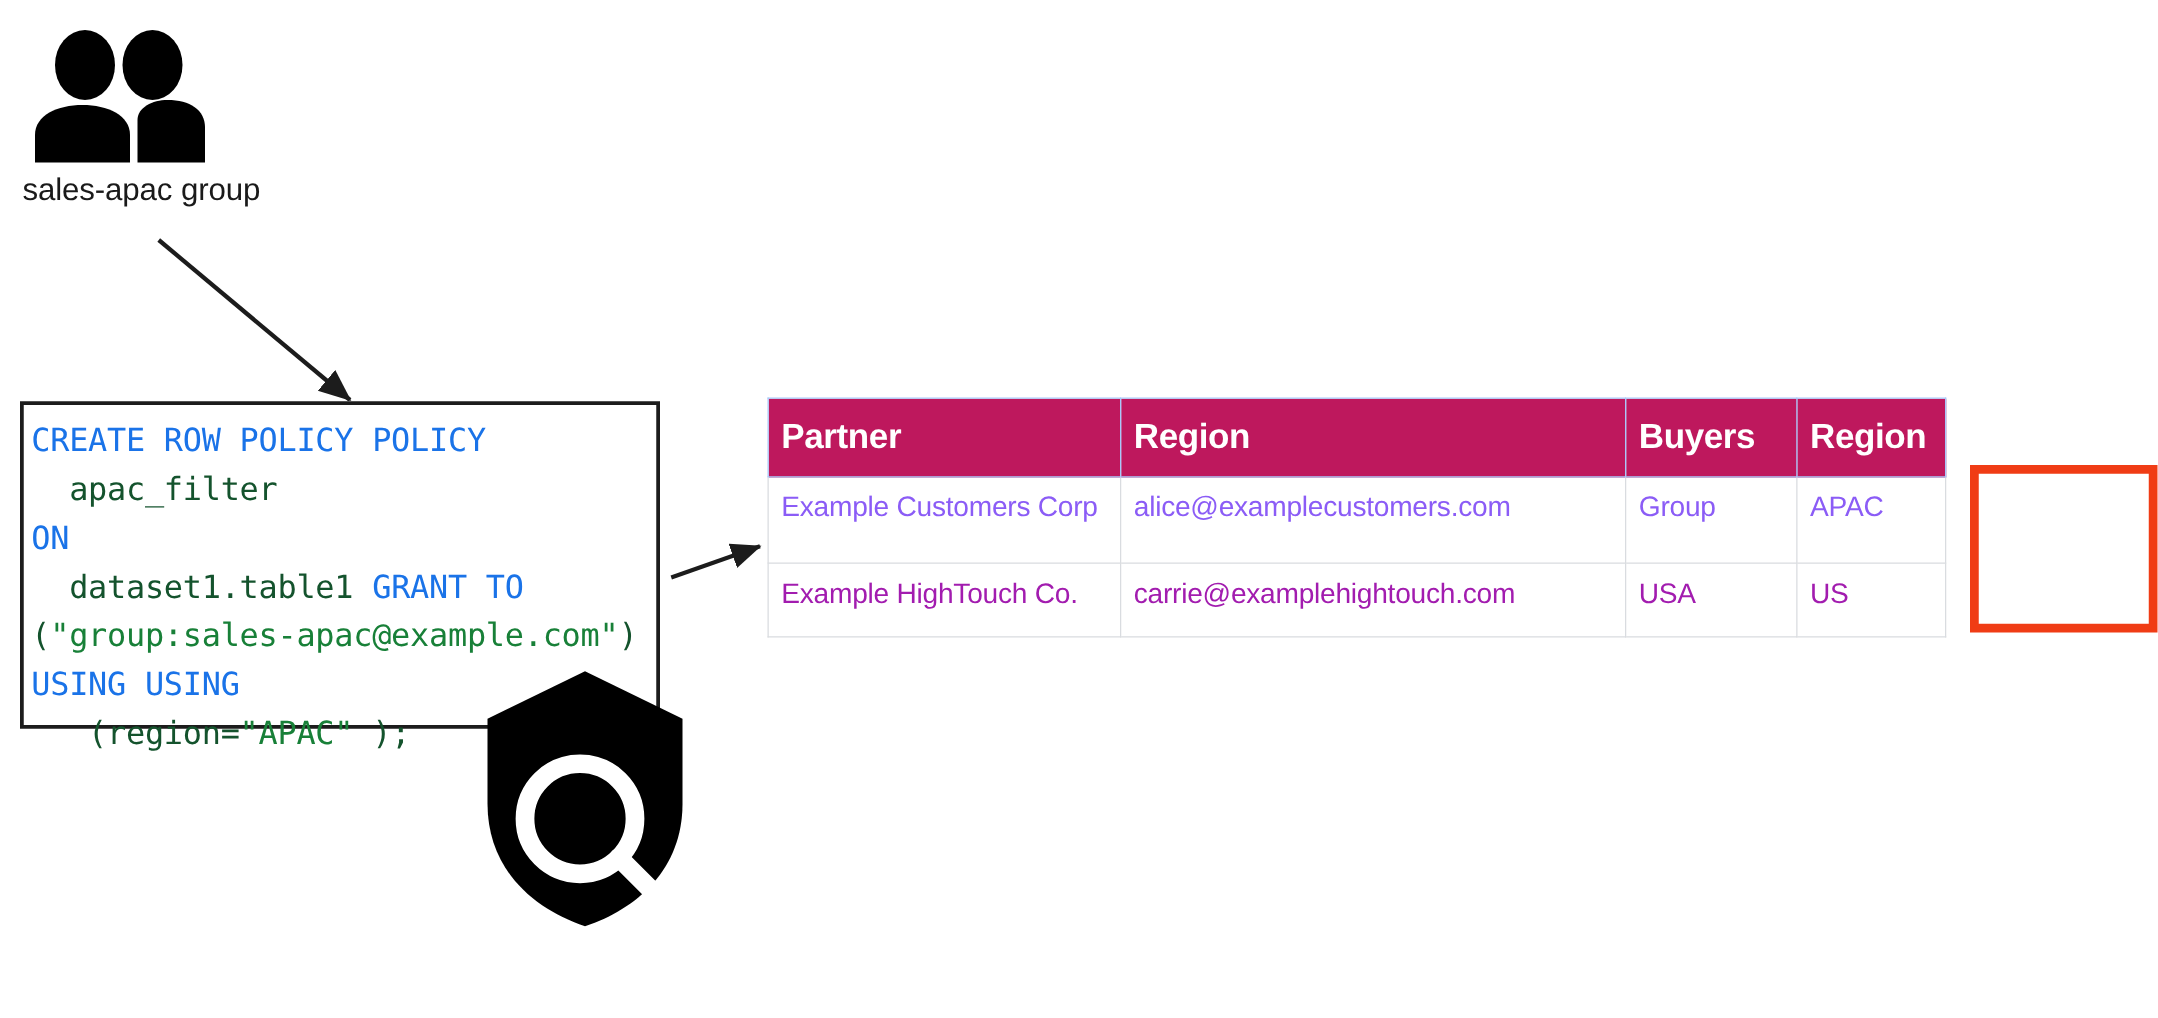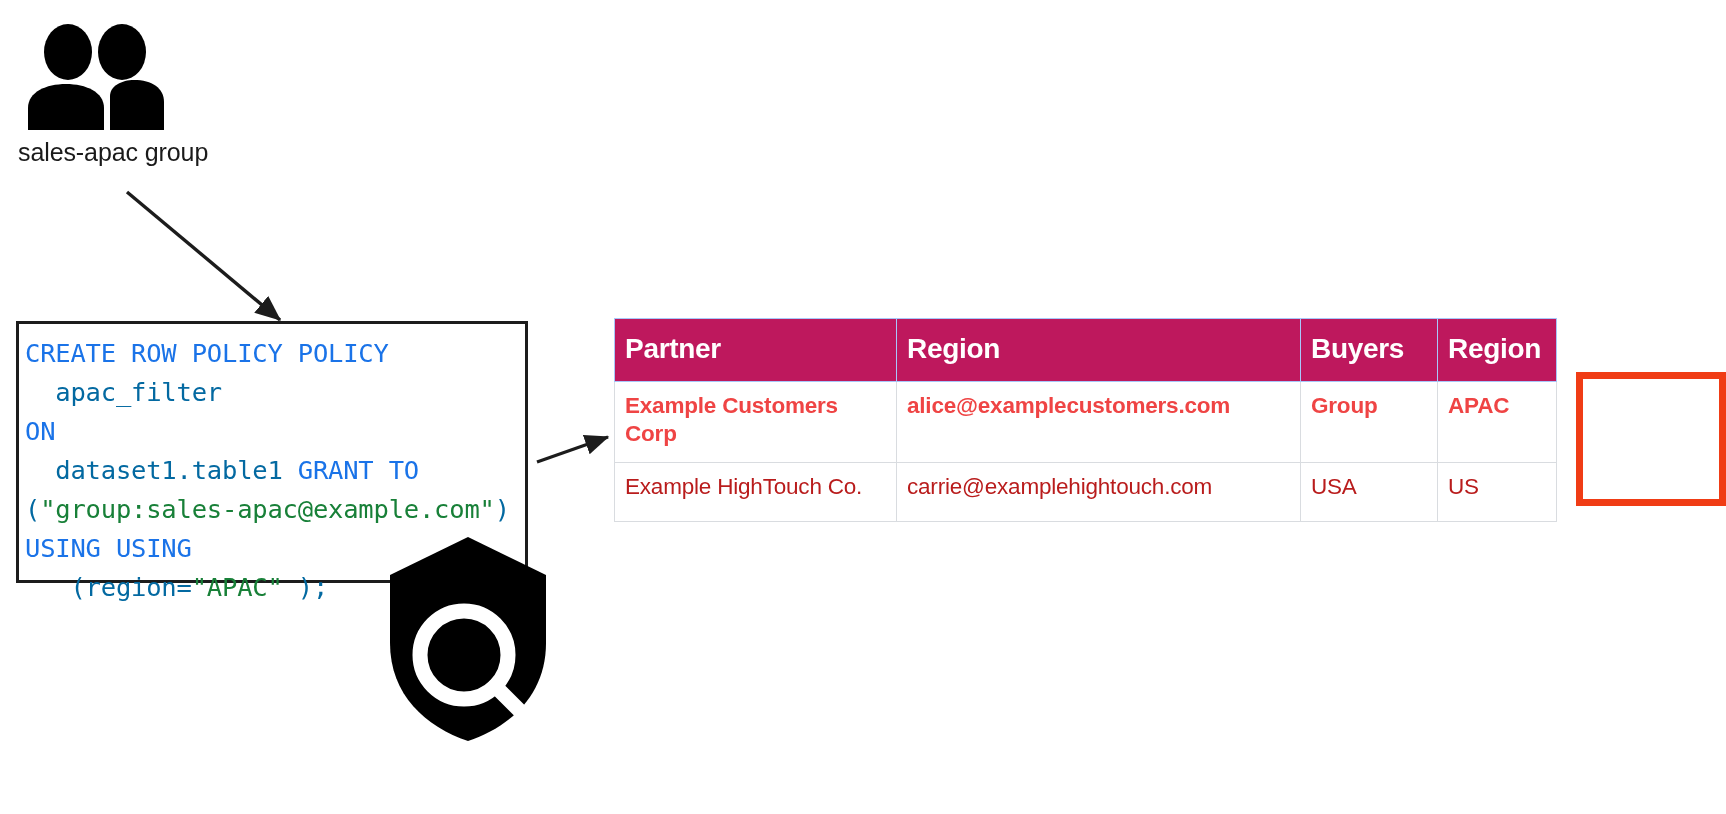--- a/index.html
+++ b/index.html
@@ -68,21 +68,21 @@
   #code-text {
     font-family: "DejaVu Sans Mono", "Liberation Mono", monospace;
     font-size: 25.5px;
     line-height: 39px;
     white-space: pre;
     color: #3c4043;
     letter-spacing: -0.2px;
   }
   .kw { color: #1a73e8; }
   .str { color: #188038; }
-  .pl { color: #0369a1; }
+  .pl { color: #14532d; }
 
   
   #shield-icon {
     position: absolute;
     left: 388px;
     top: 535px;
     width: 160px;
     height: 208px;
   }
 
@@ -109,26 +109,26 @@
   }
   #partner-table td {
     font-size: 22.5px;
     padding: 10px 10px 14px 10px;
     border: 1px solid #d9dce0;
     vertical-align: top;
     letter-spacing: -0.2px;
     line-height: 1.25;
   }
   #partner-table tr.visible-row td {
-    color: #ef4444;
-    font-weight: bold;
+    color: #8b5cf6;
+    font-weight: normal;
     height: 44px;
   }
   #partner-table tr.dimmed-row td {
-    color: #b91c1c;
+    color: #a21caf;
     font-weight: normal;
     height: 34px;
   }
   .col-partner { width: 282px; }
   .col-contact { width: 404px; }
   .col-country { width: 137px; }
   .col-region  { width: 119px; }
 
   
   #apac-highlight {

